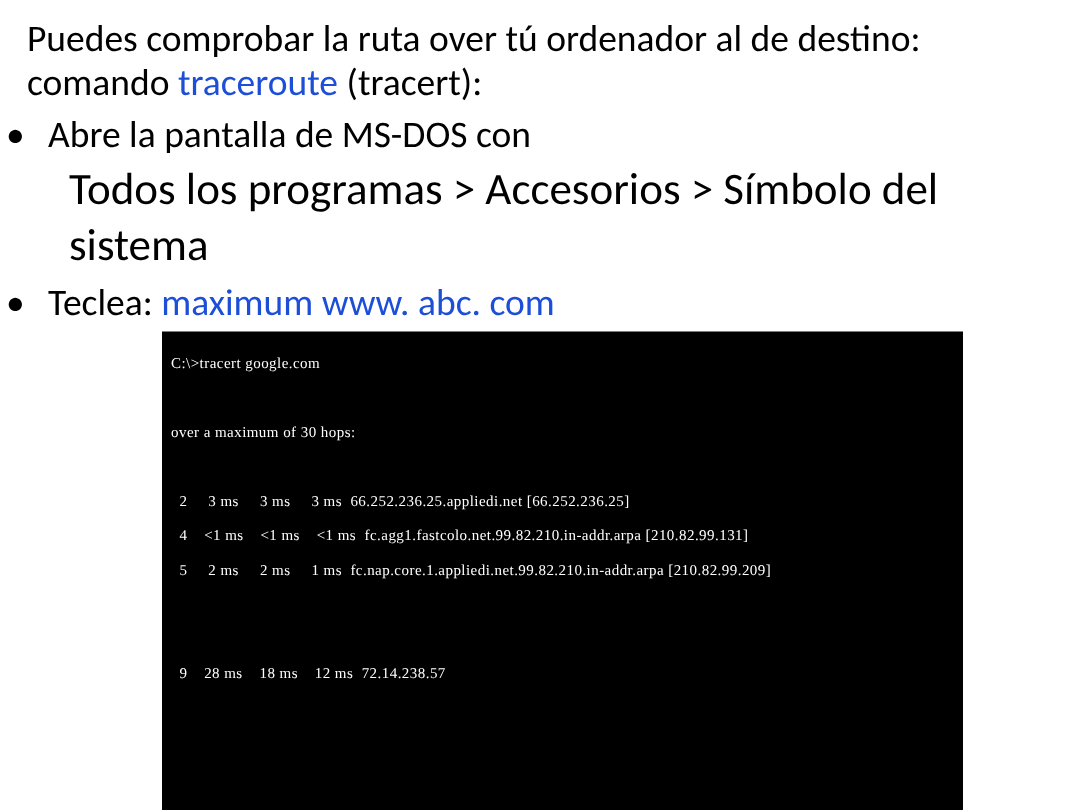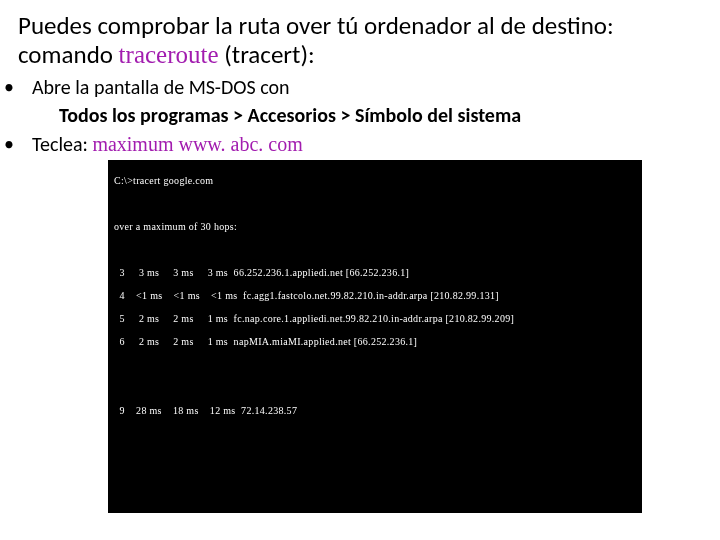--- a/index.html
+++ b/index.html
@@ -11,36 +11,35 @@
     font-family: Calibri, Arial, sans-serif;
     background: #fff;
     color: #000;
   }
   .intro {
     font-size: 25px;
     line-height: 1.15;
     margin-bottom: 6px;
   }
   .bullet-line {
-    font-size: 20px;
+    font-size: 25px;
     line-height: 1.15;
     margin-left: 14px;
     text-indent: -14px;
     margin-bottom: 4px;
   }
   .bullet-dot {
     display: inline-block;
     width: 14px;
   }
-  .red { color: #a21caf; font-family: Liberation Serif, serif; }
+  .red { color: #1d4ed8; }
   .nav-path {
-    font-size: 20px;
-    margin-left: 41px;
+    font-size: 30px;
+    margin-left: 28px;
     margin-bottom: 6px;
-    font-weight: bold;
   }
   .terminal {
     background: #000;
     color: #fff;
     font-family: "Courier New", monospace;
     font-size: 10px;
     line-height: 1.15;
     padding: 4px 6px;
     margin: 4px 60px 0 90px;
     white-space: pre;
@@ -63,24 +62,23 @@
 
 <div class="bullet-line">
   <span class="bullet-dot">•</span><span>Teclea: </span><span class="red">maximum www. abc. com</span>
 </div>
 
 <div class="terminal">
 <span class="term-row">C:\&gt;tracert google.com</span>
 <span class="term-row"> </span>
 <span class="term-row">over a maximum of 30 hops:</span>
 <span class="term-row"> </span>
-<span class="term-row">  3     3 ms     3 ms     3 ms  66.252.236.1.appliedi.net [66.252.236.1]</span>
+<span class="term-row">  2     3 ms     3 ms     3 ms  66.252.236.25.appliedi.net [66.252.236.25]</span>
 <span class="term-row">  4    &lt;1 ms    &lt;1 ms    &lt;1 ms  fc.agg1.fastcolo.net.99.82.210.in-addr.arpa [210.82.99.131]</span>
 <span class="term-row">  5     2 ms     2 ms     1 ms  fc.nap.core.1.appliedi.net.99.82.210.in-addr.arpa [210.82.99.209]</span>
-<span class="term-row">  6     2 ms     2 ms     1 ms  napMIA.miaMI.applied.net [66.252.236.1]</span>
 <span class="term-row">  </span>
 <span class="term-row">  </span>
 <span class="term-row">  9    28 ms    18 ms    12 ms  72.14.238.57</span>
 
 
 
 
 
 
 

